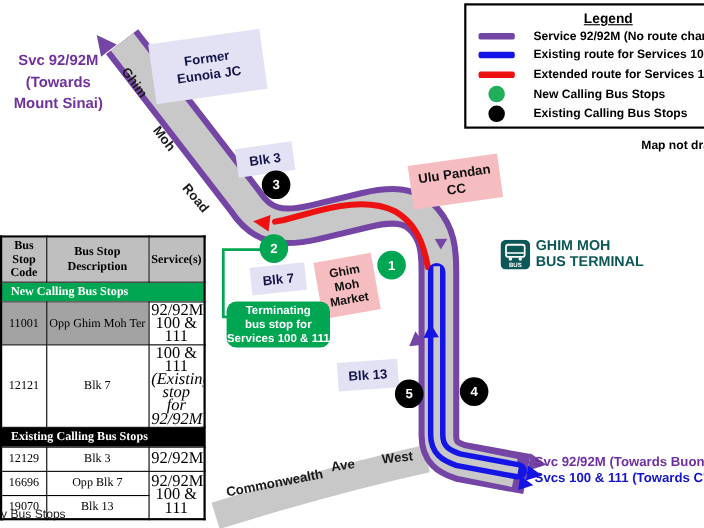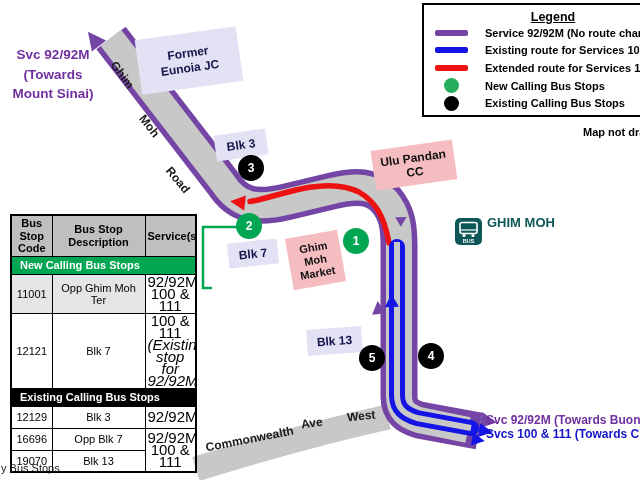--- a/index.html
+++ b/index.html
@@ -43,29 +43,29 @@
   .litem:first-of-type{margin-top:5px;}
   .sw-wrap{width:33px;display:flex;align-items:center;justify-content:center;margin-right:17px;flex:none;}
   .sw-line{width:33px;height:6px;border-radius:2px;}
   .sw-dot{width:15px;height:15px;border-radius:50%;}
   .c-purple{background:#7445A5;} .c-blue{background:#1414E6;} .c-red{background:#EE1111;}
   .c-green{background:#22AE5B;} .c-black{background:#000;}
   .litem span{font-weight:bold;font-size:11px;white-space:nowrap;}
   .map-note{position:absolute;left:583px;top:126px;z-index:10;font-weight:bold;font-size:11px;
             white-space:nowrap;}
   
-  .tbl-wrap{position:absolute;left:10px;top:214px;z-index:8;}
+  .tbl-wrap{position:absolute;left:0;top:214px;z-index:8;font-family:Liberation Serif, serif;}
   table{border-collapse:collapse;table-layout:fixed;width:185px;border:2px solid #000;}
   th,td{border:1px solid #000;font-size:11px;text-align:center;vertical-align:middle;
         padding:1px 2px;box-sizing:border-box;overflow:hidden;}
   th{background:#BFBFBF;font-weight:bold;height:41px;line-height:12.5px;}
   tr.band td{color:#fff;font-weight:bold;text-align:left;padding-left:8px;height:18px;}
   tr.band.green td{background:#00A651;}
   tr.band.black td{background:#000;}
-  td.hl{background:#e5e5e5;margin-left:36px;}
+  td.hl{background:#a3a3a3;margin-left:36px;}
   td.svc{font-size:15px;line-height:12px;}
   .it{font-style:italic;}
   .footnote{position:absolute;left:1px;top:462px;z-index:8;font-size:11px;color:#1a1a1a;}
 </style>
 </head>
 <body>
 
 <div id="canvas">
 
   <svg id="map-svg" width="640" height="480" viewBox="0 0 640 480">
@@ -118,33 +118,37 @@
   <div class="stop exist" style="left:238px;top:155px;">3</div>
   <div class="stop exist" style="left:418px;top:343px;">4</div>
   <div class="stop exist" style="left:359px;top:345px;">5</div>
 
   <div class="ep-top pre">Svc 92/92M
 (Towards
 Mount Sinai)</div>
   <div class="dest purple" style="left:486px;top:413px;">Svc 92/92M (Towards Buona Vista)</div>
   <div class="dest blue" style="left:486px;top:427px;">Svcs 100 &amp; 111 (Towards C'wealth)</div>
 
+  <div class="callout pre">Terminating
+bus stop for
+Services 100 &amp; 111</div>
 
   <div class="term-icon">
     <svg width="27" height="27" viewBox="0 0 27 27">
       <rect width="27" height="27" rx="5" fill="#0E5757"></rect>
       <rect x="5" y="4.5" width="17" height="11" rx="2" fill="none" stroke="#fff" stroke-width="1.6"></rect>
       <line x1="5" y1="12" x2="22" y2="12" stroke="#fff" stroke-width="1.2"></line>
       <circle cx="9" cy="17.5" r="1.6" fill="#fff"></circle>
       <circle cx="18" cy="17.5" r="1.6" fill="#fff"></circle>
       <text x="13.5" y="25" font-size="5.5" fill="#fff" text-anchor="middle" font-weight="bold">BUS</text>
     </svg>
   </div>
   <div class="term-label">
     <div>GHIM MOH</div>
+    <div>BUS TERMINAL</div>
   </div>
 
   <div class="legend">
     <div class="legend-title">Legend</div>
     <div class="litem">
       <div class="sw-wrap">
           <div class="sw-line c-purple"></div>
         </div>
       <span>Service 92/92M (No route change)</span>
     </div>

